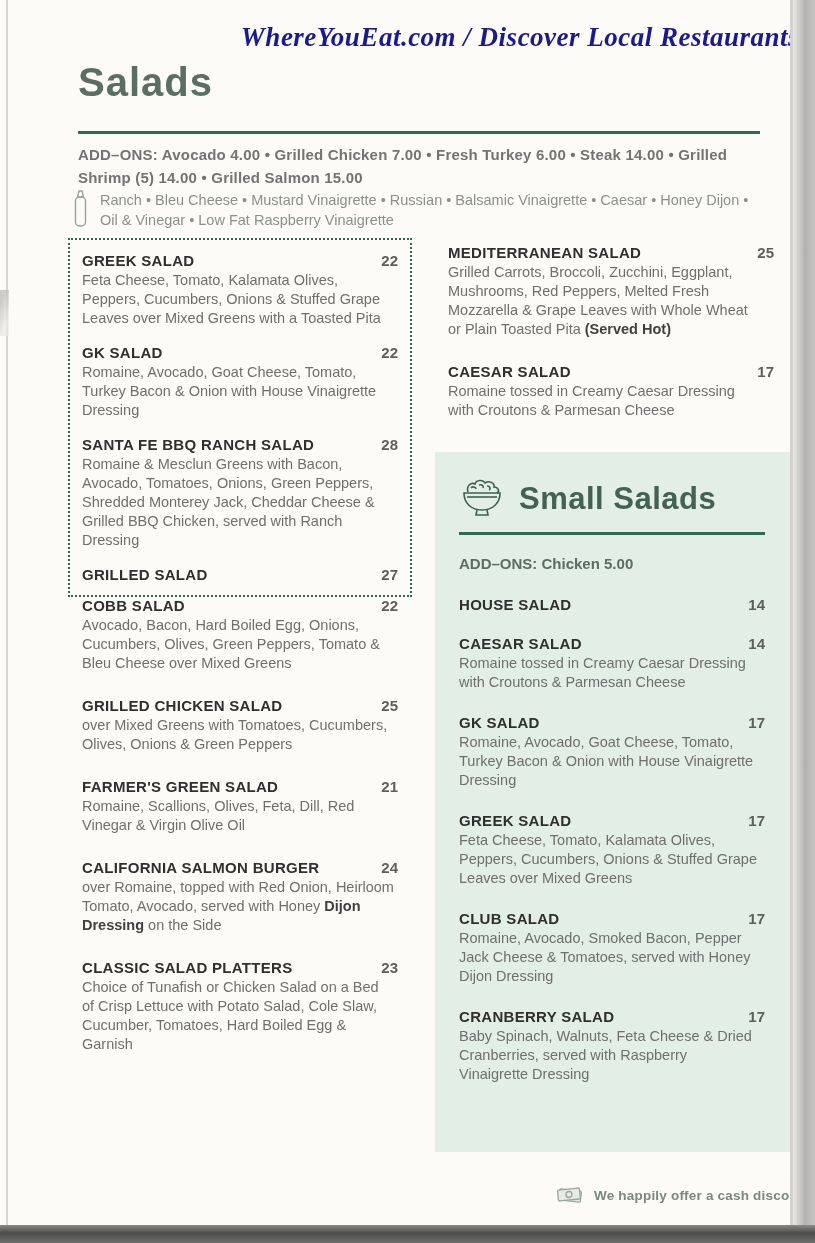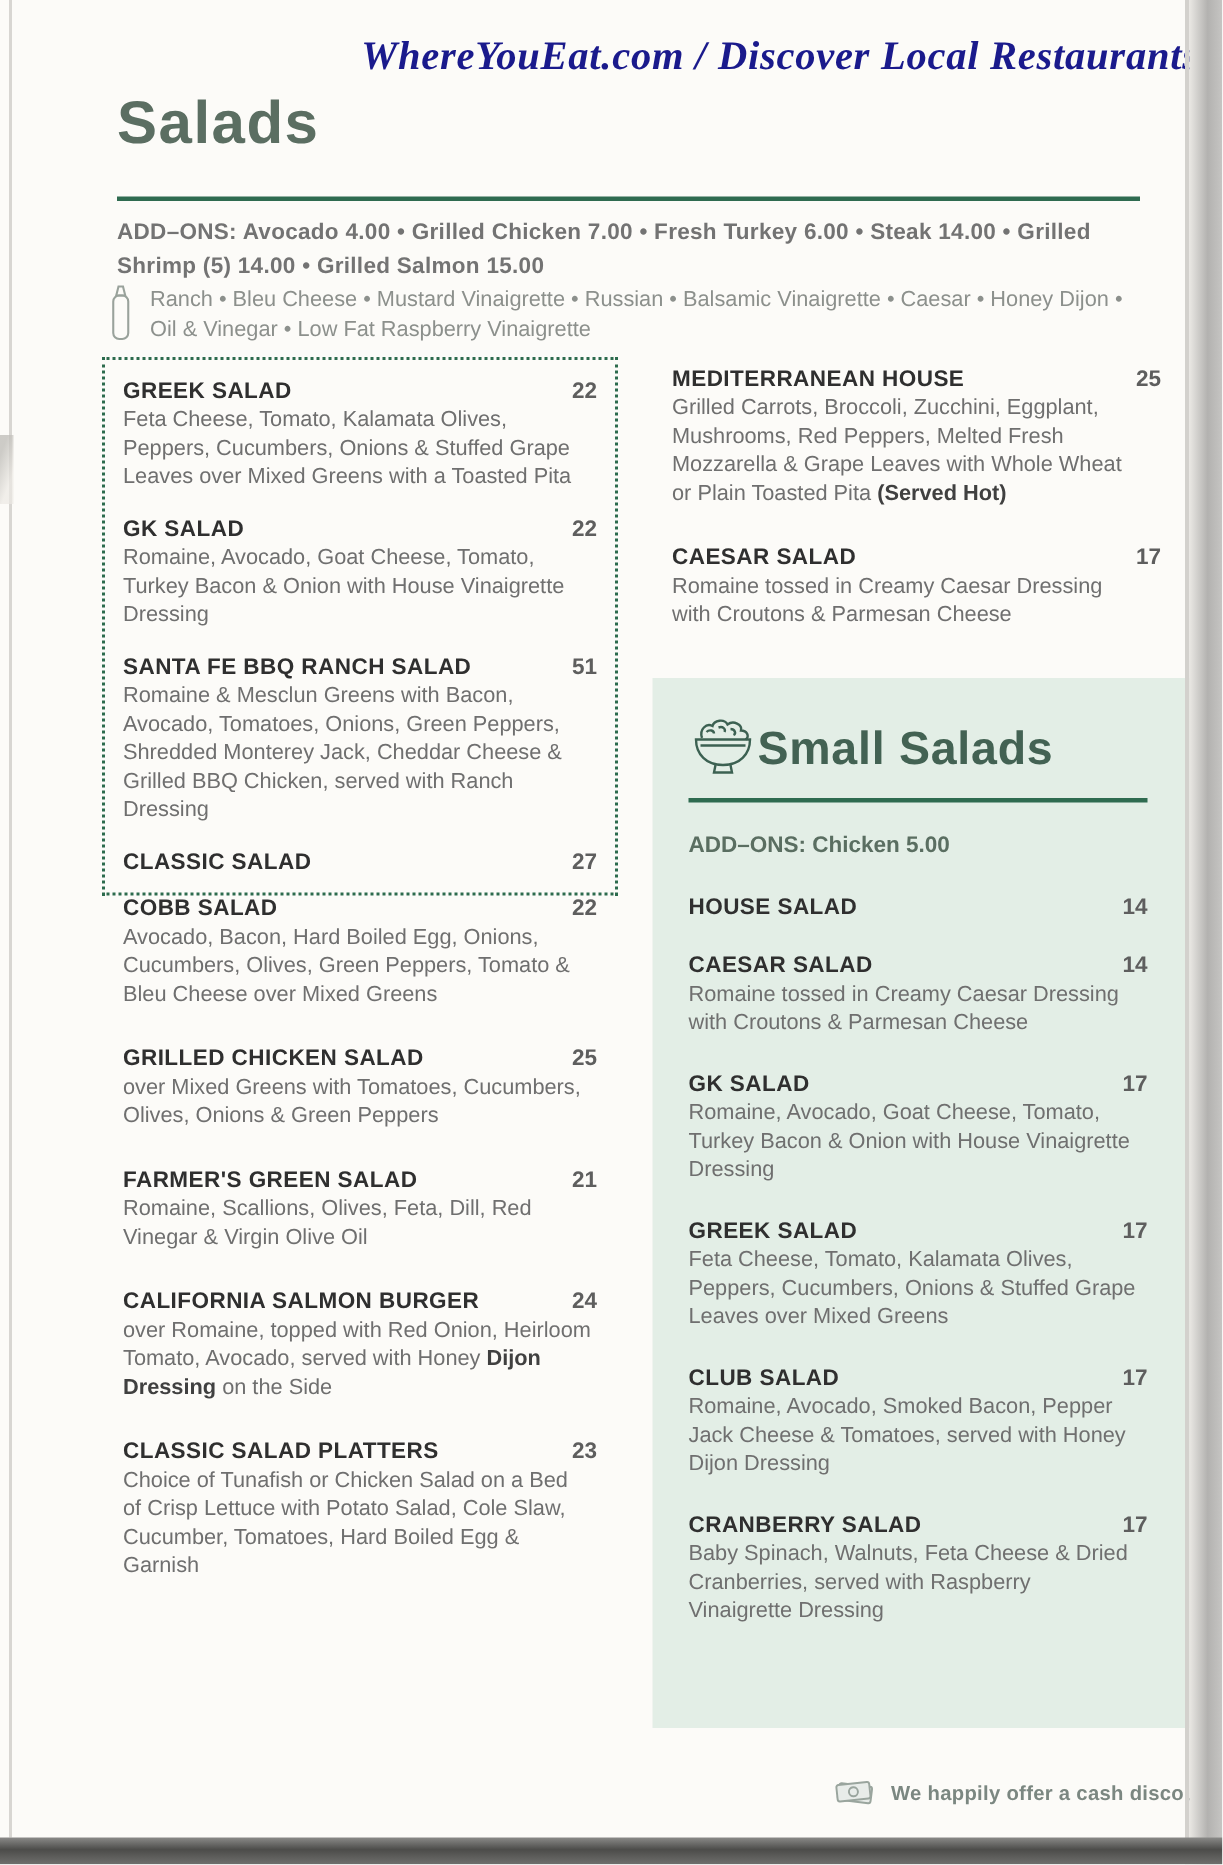--- a/index.html
+++ b/index.html
@@ -36,21 +36,21 @@
   .item{margin-bottom:16px;}
   .left-items .item,.right-col .item{margin-bottom:24px;}
   .item-head{display:flex;justify-content:space-between;align-items:baseline;}
   .item-name{font-weight:700;font-size:15px;color:#2f2f2f;letter-spacing:.3px;}
   .item-price{font-size:15px;color:#5e5e5e;font-weight:bold;}
   .item-desc{margin:2px 0 0;font-size:14.5px;line-height:19px;color:#6f6f6f;max-width:312px;}
   .item-desc .b{font-weight:700;color:#404040;}
   
   .panel{position:absolute;top:452px;left:435px;width:358px;height:700px;background:#e3eee6;
          box-sizing:border-box;padding:26px 28px 0 24px;}
-  .panel-head{display:flex;align-items:center;}
+  .panel-head{display:flex;align-items:center;gap:14px;}
   .panel-title{font-size:31px;font-weight:700;color:#436253;letter-spacing:.5px;}
   .panel-rule{height:3px;background:#2f6b50;margin-top:12px;}
   .panel-addons{margin-top:20px;margin-bottom:24px;font-size:15px;font-weight:700;color:#5a6e61;}
   .panel .item{margin-bottom:22px;}
   .panel .item-desc{max-width:300px;}
   
   .footer-row{position:absolute;top:1184px;left:556px;display:flex;align-items:center;gap:10px;}
   .footer-note{font-size:13.5px;font-weight:700;color:#7b8781;letter-spacing:.2px;}
   svg{display:block;}
 </style>
@@ -93,28 +93,28 @@
         <div class="item-head">
           <span class="item-name">GK SALAD</span>
           <span class="item-price">22</span>
         </div>
         <p class="item-desc"><span>Romaine, Avocado, Goat Cheese, Tomato, Turkey Bacon &amp; Onion with House Vinaigrette Dressing</span></p>
       </div>
 
       <div class="item">
         <div class="item-head">
           <span class="item-name">SANTA FE BBQ RANCH SALAD</span>
-          <span class="item-price">51</span>
+          <span class="item-price">28</span>
         </div>
         <p class="item-desc"><span>Romaine &amp; Mesclun Greens with Bacon, Avocado, Tomatoes, Onions, Green Peppers, Shredded Monterey Jack, Cheddar Cheese &amp; Grilled BBQ Chicken, served with Ranch Dressing</span></p>
       </div>
 
       <div class="item" style="margin-bottom:4px;">
         <div class="item-head">
-          <span class="item-name">CLASSIC SALAD</span>
+          <span class="item-name">GRILLED SALAD</span>
           <span class="item-price">27</span>
         </div>
       </div>
 
     </div>
 
     <div class="left-items">
 
       <div class="item">
         <div class="item-head">
@@ -156,21 +156,21 @@
         <p class="item-desc"><span>Choice of Tunafish or Chicken Salad on a Bed of Crisp Lettuce with Potato Salad, Cole Slaw, Cucumber, Tomatoes, Hard Boiled Egg &amp; Garnish</span></p>
       </div>
 
     </div>
   </div>
 
   <div class="right-col">
 
     <div class="item">
       <div class="item-head">
-        <span class="item-name">MEDITERRANEAN HOUSE</span>
+        <span class="item-name">MEDITERRANEAN SALAD</span>
         <span class="item-price">25</span>
       </div>
       <p class="item-desc"><span>Grilled Carrots, Broccoli, Zucchini, Eggplant, Mushrooms, Red Peppers, Melted Fresh Mozzarella &amp; Grape Leaves with Whole Wheat or Plain Toasted Pita </span><span class="b">(Served Hot)</span></p>
     </div>
 
     <div class="item">
       <div class="item-head">
         <span class="item-name">CAESAR SALAD</span>
         <span class="item-price">17</span>
       </div>

